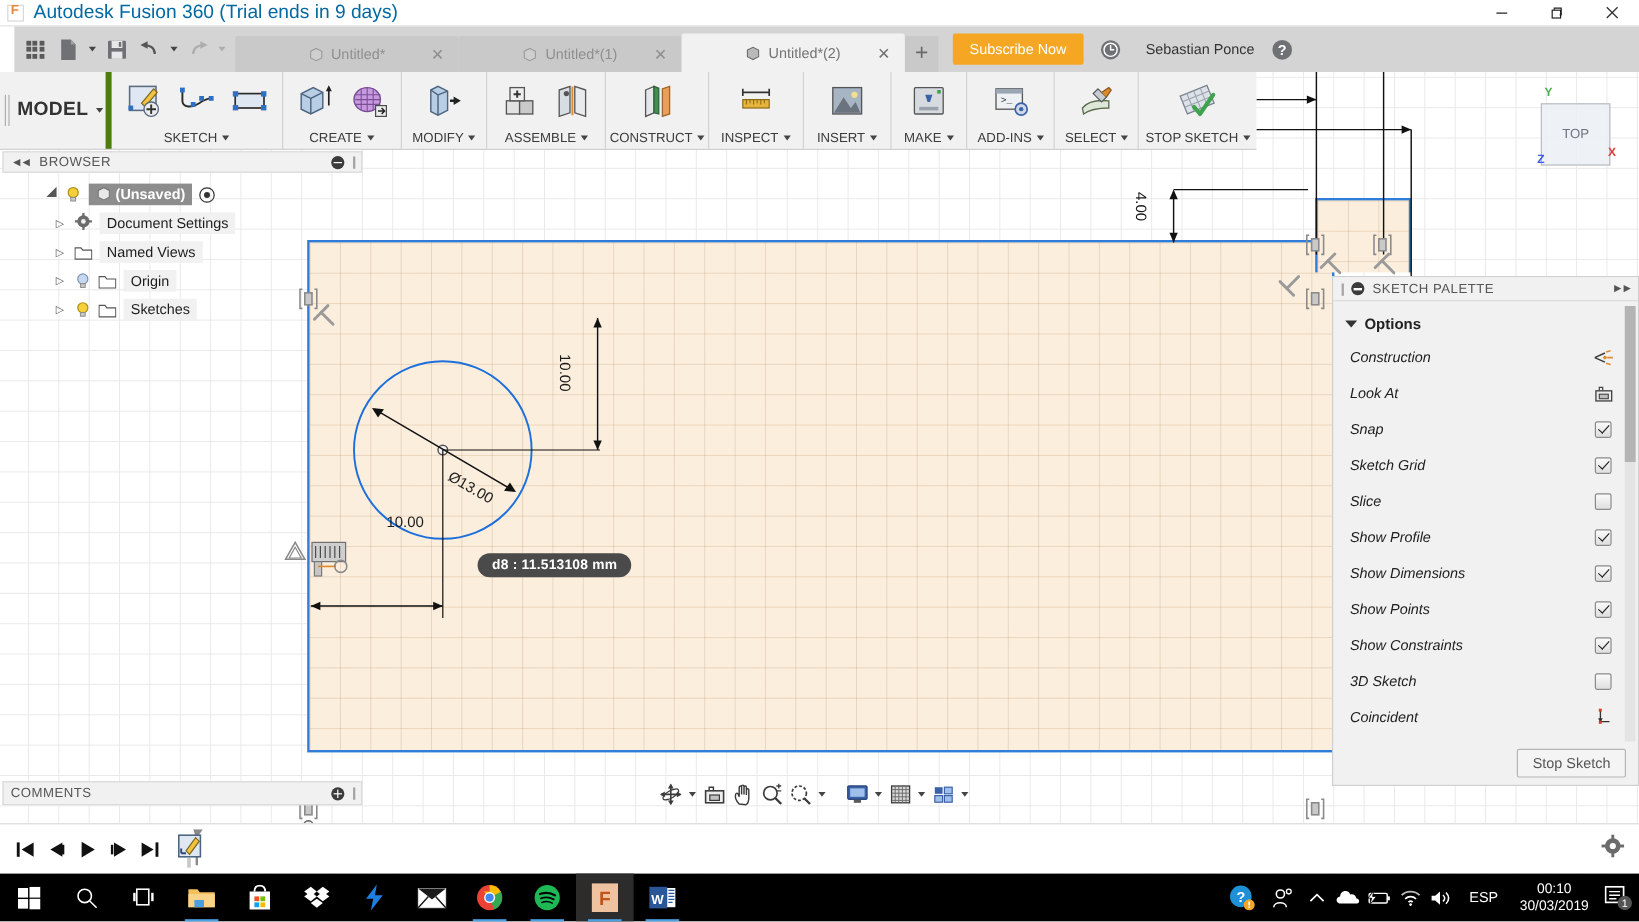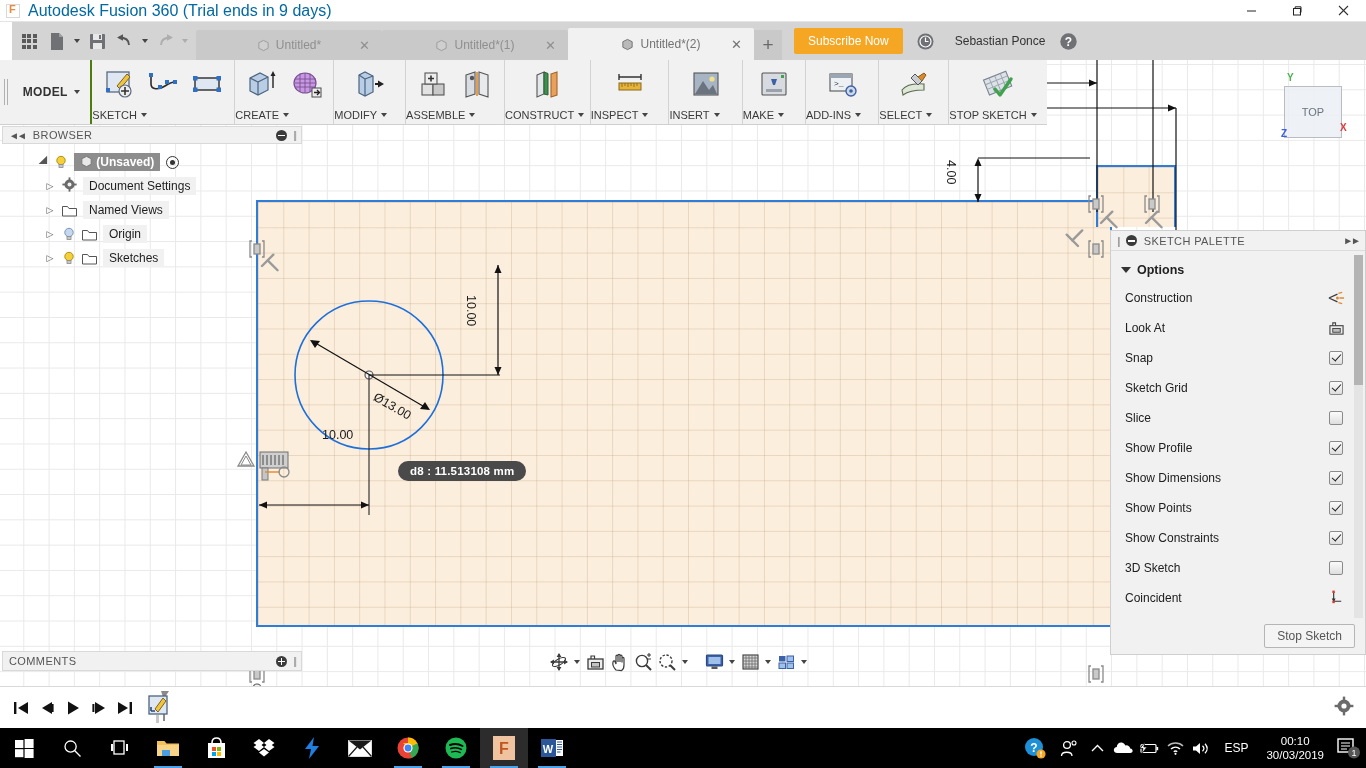--- a/index.html
+++ b/index.html
@@ -73,31 +73,31 @@
   
   .ribbon {
     position:absolute; top:60px; left:0; width:1047px; height:65px;
     background:#f1f1f1; display:flex; align-items:stretch;
     border-bottom:1px solid #cfcfcf;
   }
   .rb-handle { width:14px; display:flex; align-items:center; justify-content:center; }
   .rb-handle i{ display:block;width:1px;height:26px;background:#b0b0b0;margin:0 1px; }
   .rb-model {
     width:92px; display:flex; align-items:center; justify-content:center; gap:6px;
-    border-right:2px solid #4d7c0f; font-size:12px; font-weight:bold; color:#333;
+    border-right:5px solid #4d7c0f; font-size:16px; font-weight:bold; color:#333;
     letter-spacing:.3px;
   }
   .rb-group {
     display:flex; flex-direction:column; align-items:center; justify-content:flex-start;
     border-right:1px solid #d3d3d3; padding:4px 8px 0 8px; position:relative;
   }
   .rb-icons { display:flex; gap:6px; height:40px; align-items:center; }
   .rb-label {
     font-size:11px; color:#3a3a3a; display:flex; align-items:center; gap:4px;
-    position:absolute; bottom:3px; left:0; right:0; justify-content:flex-start;margin-top:44px;
+    position:absolute; bottom:3px; left:0; right:0; justify-content:center;margin-top:44px;
   }
   .rb-btn { width:38px; height:38px; display:flex; align-items:center; justify-content:center; }
 
   
   .canvas {
     position:absolute; top:60px; left:0; width:1366px; height:675px;
     background:#ffffff; z-index:-1;
   }
   .grid-bg {
     position:absolute; inset:0;
@@ -177,21 +177,21 @@
   .pal-head .grip { letter-spacing:-2px; color:#999; }
   .pal-head .expand { margin-left:auto; letter-spacing:-2px; font-size:10px; color:#555;}
   .pal-body { flex:1; overflow:hidden; position:relative; padding-top:6px; }
   .pal-section {
     display:flex; align-items:center; gap:6px; font-size:12.5px; font-weight:bold;
     color:#222; padding:6px 0 6px 10px;
   }
   .tri-dn { width:0;height:0;border-left:5px solid transparent;border-right:5px solid transparent;border-top:6px solid #333; }
   .pal-row {
     display:flex; align-items:center; height:30px; padding-left:14px;
-    font-size:12px; color:#202020;
+    font-size:12px; color:#202020;font-style:italic;
   }
   .pal-row .pal-ctl { margin-left:auto; margin-right:20px; display:flex; align-items:center; justify-content:center; width:18px;}
   .chk {
     width:14px;height:14px;border:1px solid #8a8a8a;border-radius:2px;
     background:linear-gradient(#fbfbfb,#dedede); position:relative;
   }
   .chk.on:after{
     content:""; position:absolute; left:4px; top:0px; width:4px; height:8px;
     border:solid #222; border-width:0 1.6px 1.6px 0; transform:rotate(42deg);
   }

